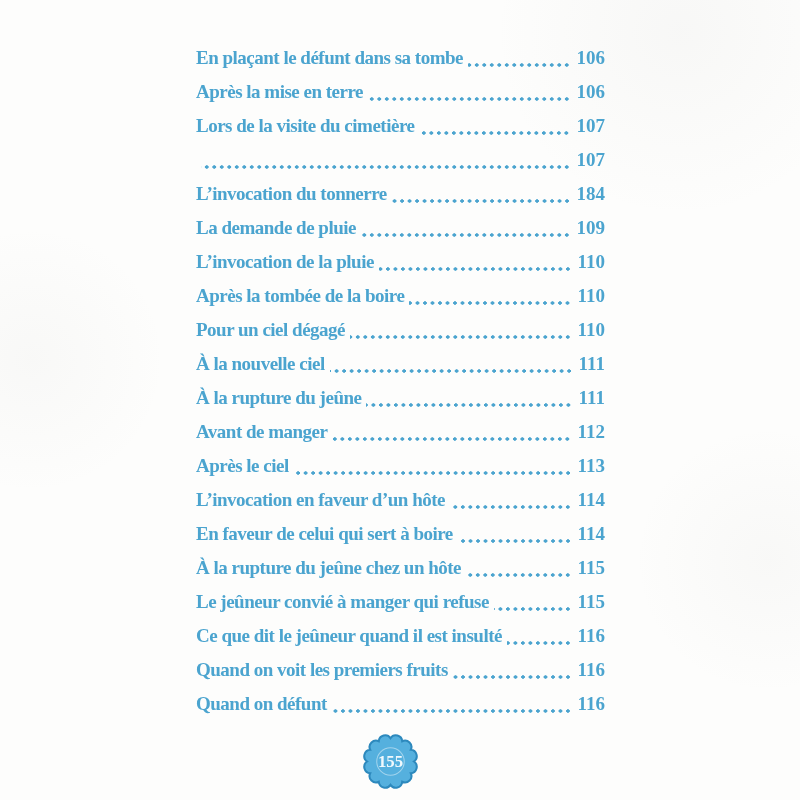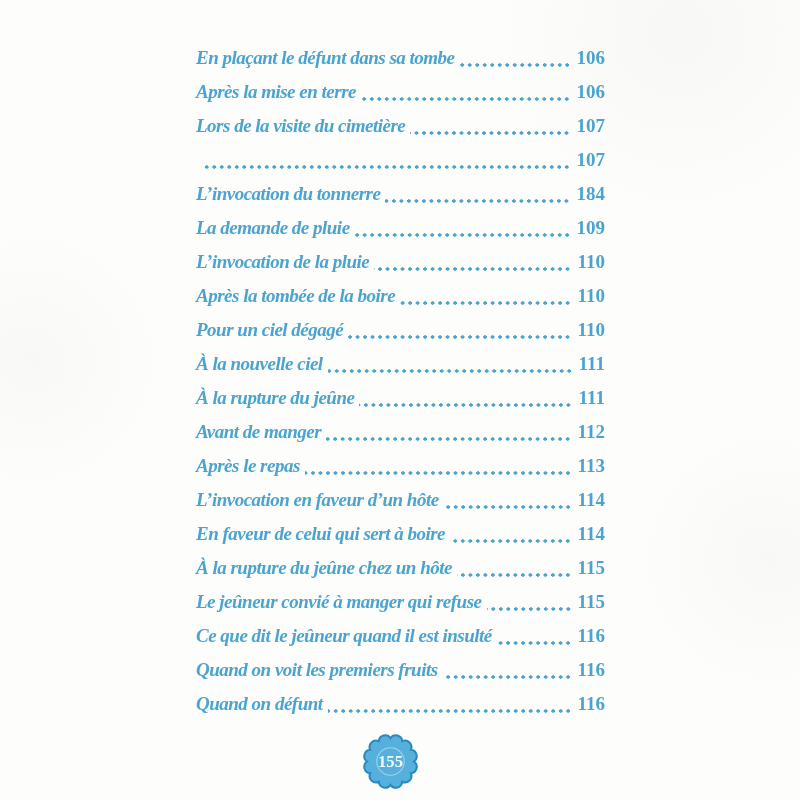--- a/index.html
+++ b/index.html
@@ -37,21 +37,20 @@
     height:34px;
     color:var(--text-blue);
     font-weight:700;
     font-size:19px;
     letter-spacing:-0.5px;
   }
   .toc-label{
     white-space:nowrap;
     flex:0 0 auto;
     line-height:34px;
-    font-style:italic;
   }
   .toc-leader{
     flex:1 1 auto;
     min-width:8px;
     height:4px;
     align-self:flex-end;
     margin:0 6px 8px 5px;
     background-image:radial-gradient(circle, var(--text-blue) 1.5px, transparent 1.9px);
     background-size:7.5px 4px;
     background-repeat:repeat-x;
@@ -149,21 +148,21 @@
     <span class="toc-page">111</span>
   </div>
 
   <div class="toc-row">
     <span class="toc-label">Avant de manger</span>
     <span class="toc-leader"></span>
     <span class="toc-page">112</span>
   </div>
 
   <div class="toc-row">
-    <span class="toc-label">Après le repas</span>
+    <span class="toc-label">Après le ciel</span>
     <span class="toc-leader"></span>
     <span class="toc-page">113</span>
   </div>
 
   <div class="toc-row">
     <span class="toc-label">L’invocation en faveur d’un hôte</span>
     <span class="toc-leader"></span>
     <span class="toc-page">114</span>
   </div>
 

